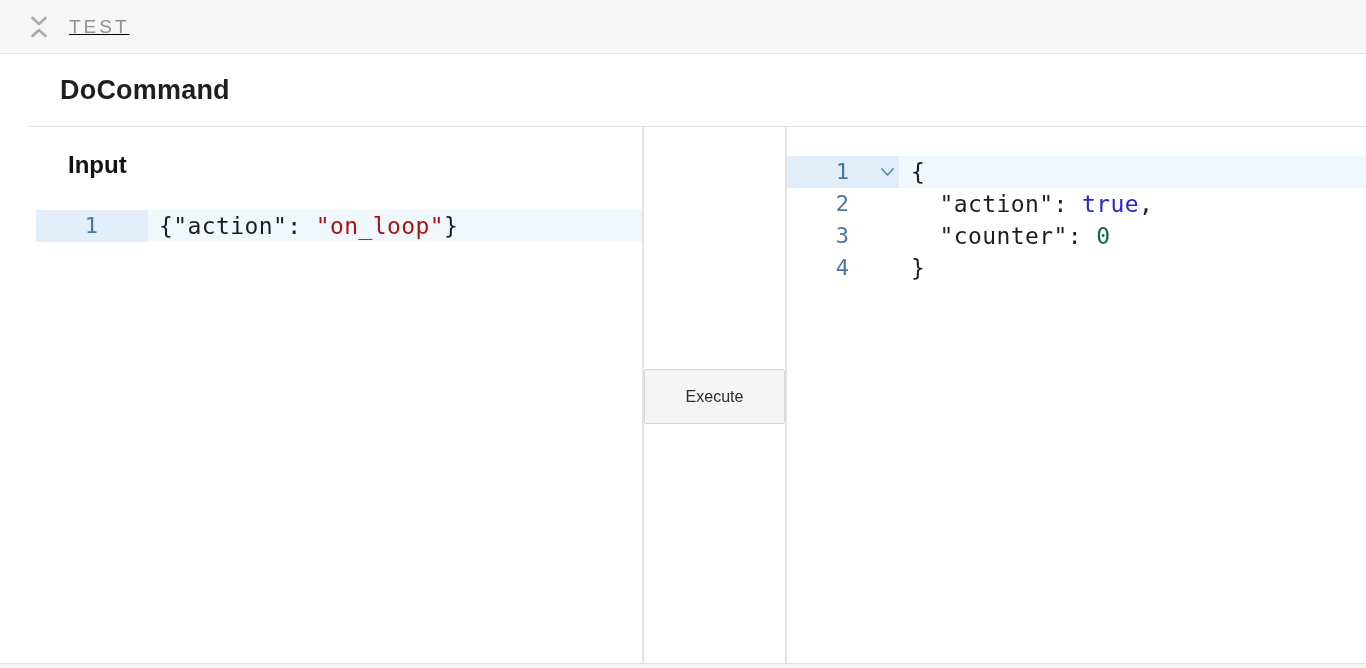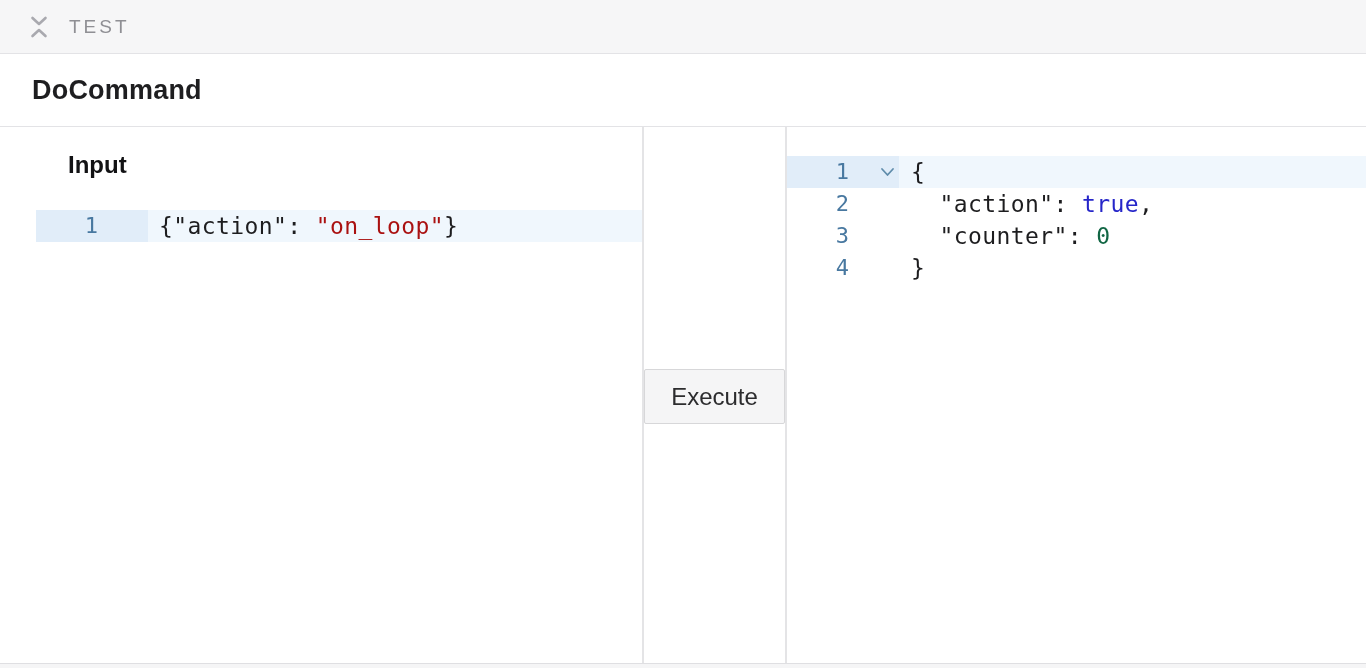--- a/index.html
+++ b/index.html
@@ -12,27 +12,27 @@
     --number-color: #116644;
     --active-line-bg: #f0f7fd;
     --active-gutter-bg: #e1edf9;
   }
   *{box-sizing:border-box;margin:0;padding:0;}
   html,body{width:1366px;height:668px;overflow:hidden;background:#fff;font-family:var(--ui-font);}
   .app{width:1366px;height:668px;display:flex;flex-direction:column;background:#fff;}
 
   
   .topbar{height:54px;flex:0 0 54px;background:#f6f6f7;border-bottom:1px solid var(--border);
-          display:flex;align-items:center;padding-left:26px;}
+          display:flex;align-items:center;padding-left:26px;text-decoration:underline;}
   .collapse-btn{background:none;border:none;cursor:pointer;display:flex;align-items:center;padding:0;margin-right:17px;}
   .test-label{font-size:19px;color:#8f8f94;letter-spacing:3px;font-weight:500;}
 
   
   .title-row{height:73px;flex:0 0 73px;background:#fff;border-bottom:1.5px solid var(--border);
-             display:flex;align-items:center;padding-left:32px;}
+             display:flex;align-items:center;padding-left:32px;margin-left:28px;}
   .title-row h1{font-size:27px;font-weight:700;color:#1e1e20;letter-spacing:0.2px;}
 
   
   .main{flex:1 1 auto;display:flex;border-bottom:1px solid #dfdfe2;min-height:0;padding-left:36px;}
   .panel{background:#fff;min-width:0;}
   .input-panel{width:608px;flex:0 0 608px;border-right:2px solid #e4e4e6;}
   .middle-col{width:143px;flex:0 0 143px;border-right:2px solid #e4e4e6;display:flex;justify-content:center;align-items:flex-start;}
   .output-panel{flex:1 1 auto;}
   .panel h2{font-size:24px;font-weight:700;color:#121214;margin:22px 0 0 32px;line-height:32px;}
 
@@ -46,21 +46,21 @@
   .input-panel .code{padding-left:11px;}
   .output-panel .code{padding-left:12px;}
   .cm-line.active .code{background:var(--active-line-bg);}
   .cm-line.active .gutter-num,.cm-line.active .gutter-fold{background:var(--active-gutter-bg);}
   .tok-string{color:var(--string-color);}
   .tok-atom{color:var(--atom-color);}
   .tok-number{color:var(--number-color);}
 
   
   .execute{margin-top:242px;width:141px;height:55px;background:#f5f5f6;border:1.5px solid #d7d7d9;
-           border-radius:2px;font-family:var(--ui-font);font-size:24px;color:#2c2c2e;cursor:pointer;}
+           border-radius:2px;font-family:var(--ui-font);font-size:16px;color:#2c2c2e;cursor:pointer;}
 
   
   .bottom-strip{height:4px;flex:0 0 4px;background:#f5f5f6;}
 </style>
 </head>
 <body>
 
 <div class="app">
 
   <div class="topbar">

